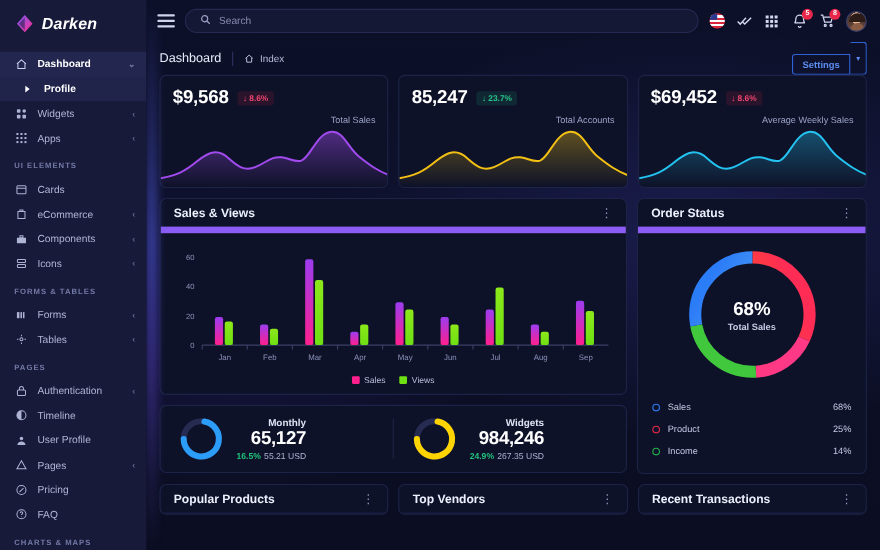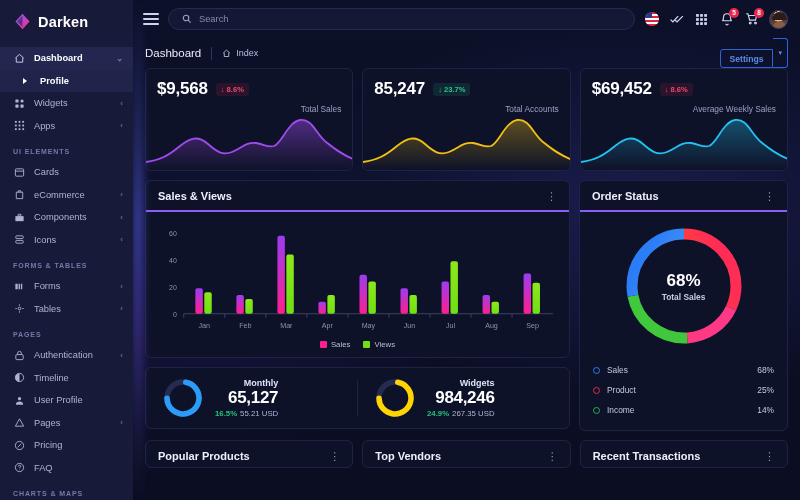--- a/index.html
+++ b/index.html
@@ -13,21 +13,21 @@
 
   
   .sidebar {
     width: 133px; height: 500px;
     background: #181a3a;
     flex: 0 0 133px;
     position: relative;
     overflow: hidden;
     z-index: 5;
   }
-  .brand { display: flex; align-items: center; gap: 7px; padding: 13px 0 13px 14px; }
+  .brand { display: flex; align-items: center; gap: 7px; padding: 13px 0 13px 14px; font-style: italic; }
   .brand-mark { width: 17px; height: 17px; position: relative; flex: 0 0 17px; }
   .brand-name { color: #fff; font-size: 14.5px; font-weight: bold; letter-spacing: .2px; }
   .nav { padding-top: 4px; }
   .nav-item {
     display: flex; align-items: center; gap: 9px;
     height: 22.5px; padding: 0 10px 0 13px;
     color: #aeb4d4; font-size: 9.3px; cursor: pointer; position: relative;
   }
   .nav-item.active { background: #23264f; color: #ffffff; font-weight: bold; }
   .nav-item.sub { padding-left: 19px; background: #21244a; color:#fff; font-weight:bold; }
@@ -106,21 +106,21 @@
   .stat-top { display: flex; align-items: center; gap: 8px; }
   .stat-val { color: #fff; font-size: 17px; font-weight: bold; letter-spacing: -.2px; }
   .pill { font-size: 7.6px; font-weight: bold; padding: 2px 5px; border-radius: 3px; display:flex; align-items:center; gap:2px; }
   .pill.down { background: rgba(230,35,75,.13); color: #f0466e; }
   .pill.up { background: rgba(30,190,130,.13); color: #29c48a; }
   .stat-lbl { color: #9aa1c6; font-size: 8.3px; margin-top: 5px; }
   .spark { position: absolute; left: 0; right: 0; bottom: 0; height: 62px; }
 
   .card-head {
     height: 31px; display: flex; align-items: center; padding: 0 12px;
-    border-bottom: 2px solid #8b5cf6;
+    border-bottom: 6px solid #8b5cf6;
   }
   .card-title { color: #eceffc; font-size: 11px; font-weight: bold; }
   .dots { margin-left: auto; color: #8f96bd; font-size: 11px; line-height: 6px; letter-spacing: 0; cursor: pointer; }
 
   .panel-left { flex: 0 0 425px; }
   .panel-right { flex: 1 1 auto; }
 
   .chart-body { padding: 6px 8px 4px 8px; }
   .legend { display: flex; justify-content: center; gap: 13px; padding-bottom: 4px; }
   .legend span { display: flex; align-items: center; gap: 4px; color: #b9bfdd; font-size: 7.8px; }

